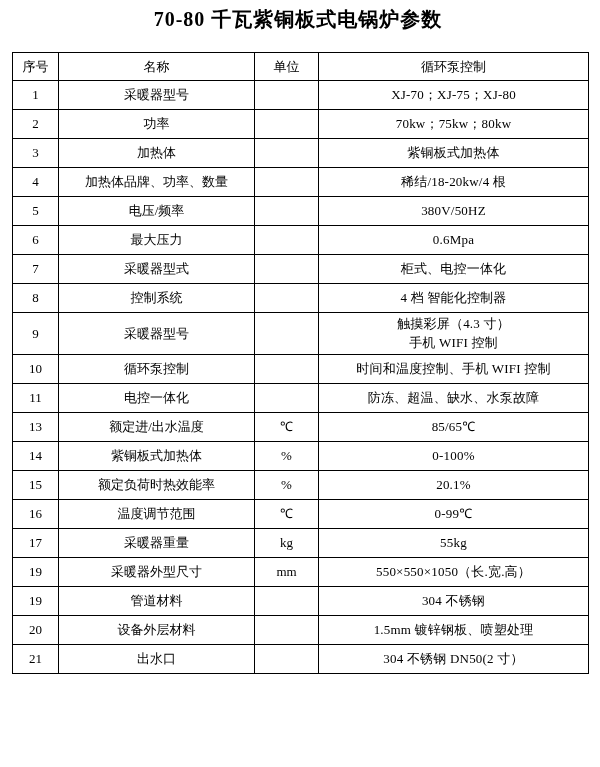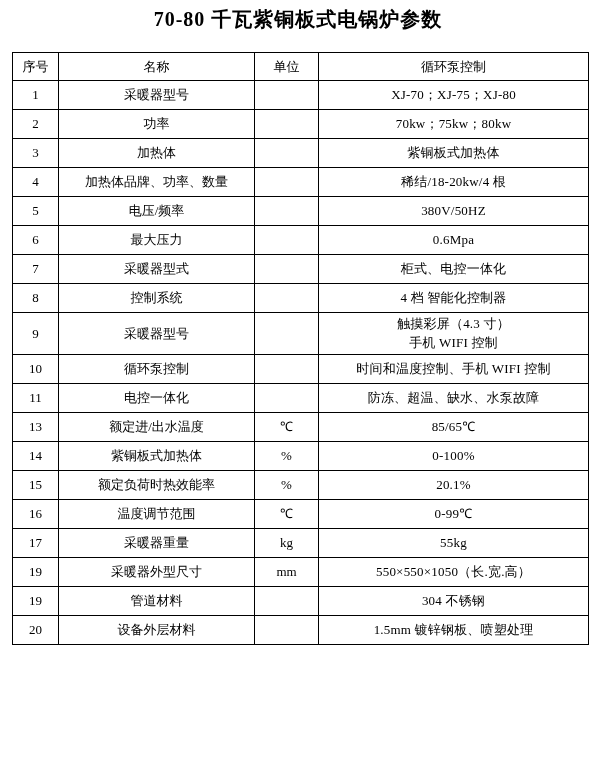--- a/index.html
+++ b/index.html
@@ -199,16 +199,22 @@
         <td>管道材料</td>
         <td></td>
         <td class="val-cell">304 不锈钢</td>
       </tr>
       <tr>
         <td>20</td>
         <td>设备外层材料</td>
         <td></td>
         <td class="val-cell">1.5mm 镀锌钢板、喷塑处理</td>
       </tr>
+      <tr>
+        <td>21</td>
+        <td>出水口</td>
+        <td></td>
+        <td class="val-cell">304 不锈钢 DN50(2 寸）</td>
+      </tr>
     </tbody>
   </table>
 
 </div>
 
 </body></html>

